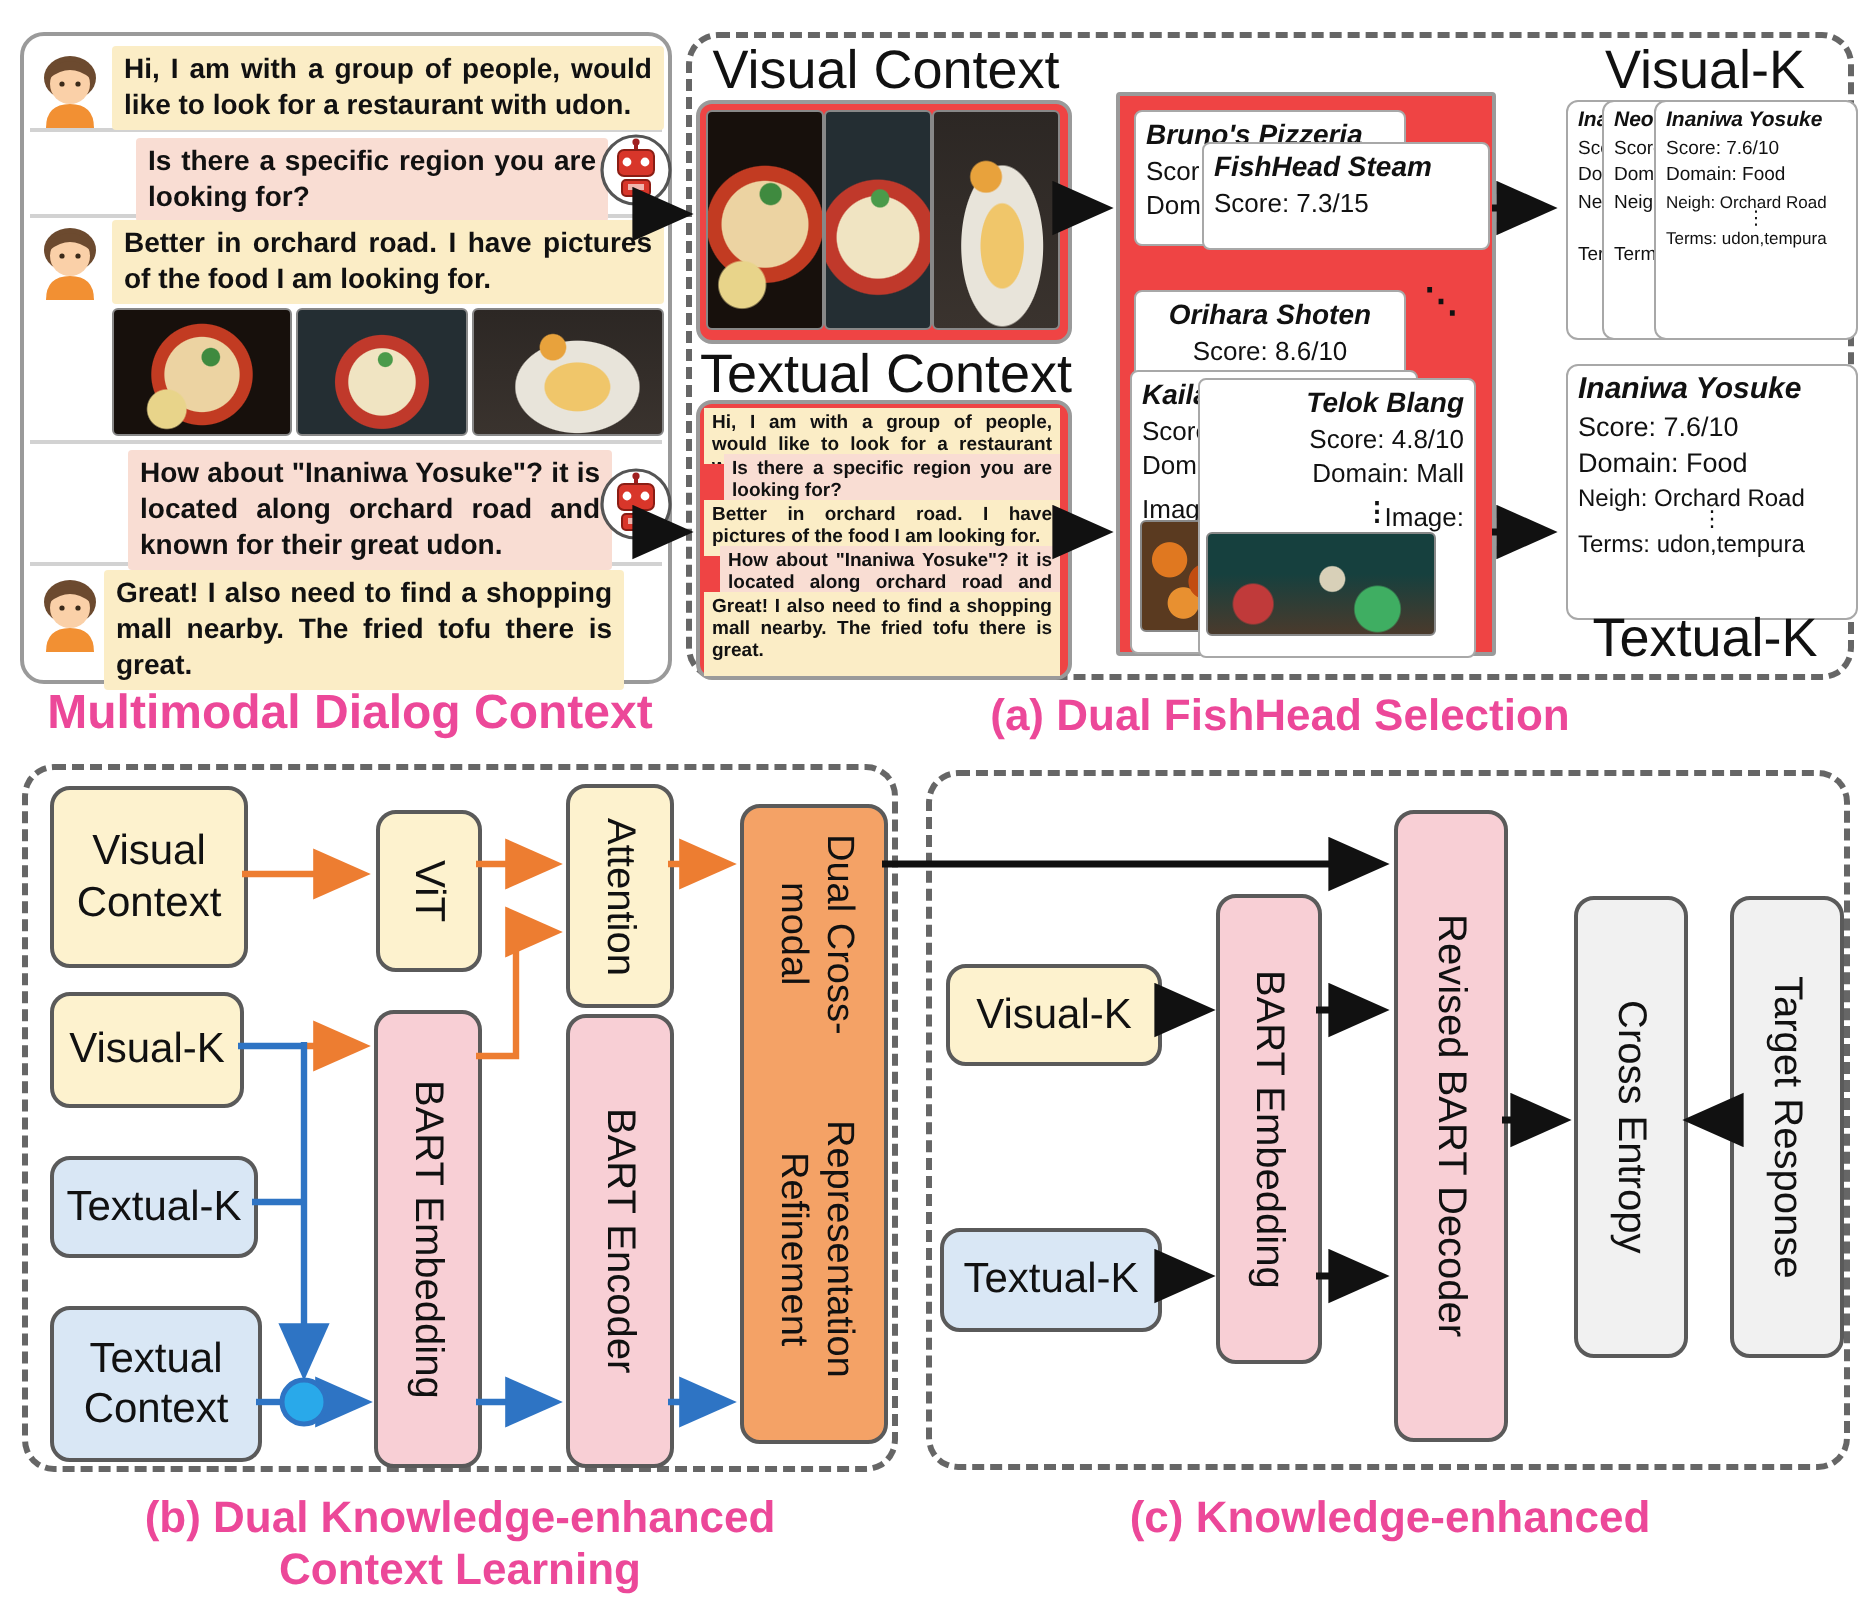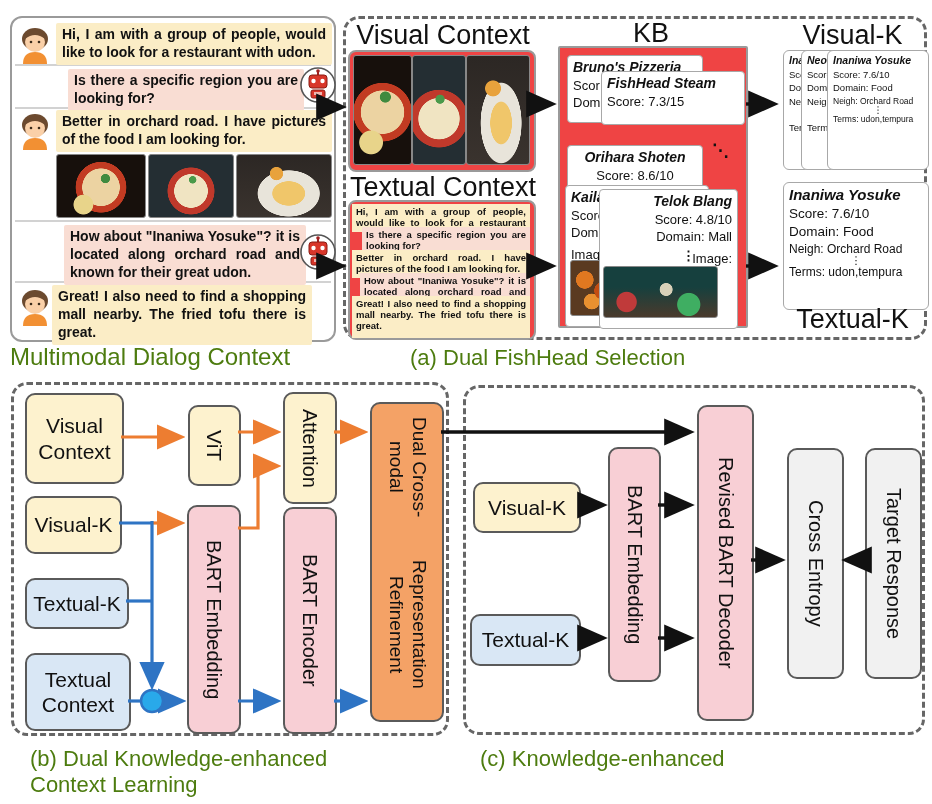--- a/index.html
+++ b/index.html
@@ -34,21 +34,21 @@
      radial-gradient(circle at 45% 75%, #e89030 0 16%, transparent 17%),
      #5a3a20;}
   .img-street{background:
      radial-gradient(circle at 20% 70%, #c03a3a 0 10%, transparent 11%),
      radial-gradient(circle at 75% 75%, #3fae62 0 12%, transparent 13%),
      radial-gradient(circle at 55% 45%, #d8d0b8 0 9%, transparent 10%),
      linear-gradient(#16403e 0 40%,#4a3a2c);}
   
   .dashed{position:absolute;border:3px dashed #666;border-radius:16px;}
   .big-title{position:absolute;font-size:27px;font-weight:400;text-align:center;color:#111;}
-  .caption{position:absolute;font-size:23px;font-weight:400;color:#4d7c0f;}
+  .caption{position:absolute;font-size:23px;font-weight:700;text-align:center;color:#ec4899;}
   .white-box{position:absolute;background:#ef4444;border:2px solid #9a9a9a;border-radius:8px;}
   .mini-bub{position:absolute;padding:2px 4px;font-size:9.5px;font-weight:600;line-height:1.18;
     text-align:justify;overflow:hidden;}
   .card{position:absolute;background:#fff;border:1.5px solid #a8a8a8;border-radius:4px;
     overflow:hidden;padding:3px 5px;}
   .kb-name{font-size:14px;font-weight:700;font-style:italic;white-space:nowrap;line-height:1.25;}
   .kb-line{font-size:13px;line-height:1.35;white-space:nowrap;}
   .vk-name{font-size:10.5px;font-weight:700;font-style:italic;white-space:nowrap;line-height:1.3;}
   .vk-line{font-size:9.5px;line-height:1.45;white-space:nowrap;}
   .dots{line-height:.6;}
@@ -146,21 +146,20 @@
 
   <div class="big-title" style="left:348px;top:172px;width:190px;">Textual Context</div>
   <div class="white-box" style="left:348px;top:200px;width:184px;height:136px;">
     <div class="mini-bub bub-y" style="left:2px;top:2px;width:170px;height:24px;">Hi, I am with a group of people, would like to look for a restaurant with udon.</div>
     <div class="mini-bub bub-p" style="left:12px;top:25px;width:160px;height:24px;">Is there a specific region you are looking for?</div>
     <div class="mini-bub bub-y" style="left:2px;top:48px;width:170px;height:24px;">Better in orchard road. I have pictures of the food I am looking for.</div>
     <div class="mini-bub bub-p" style="left:10px;top:71px;width:162px;height:24px;">How about "Inaniwa Yosuke"? it is located along orchard road and known for their great udon.</div>
     <div class="mini-bub bub-y" style="left:2px;top:94px;width:170px;height:38px;">Great! I also need to find a shopping mall nearby. The fried tofu there is great.</div>
   </div>
 
-  <div class="big-title" style="left:558px;top:18px;width:186px;">KB</div>
   <div class="white-box" style="left:558px;top:46px;width:186px;height:278px;border-radius:2px;">
     <div class="card" style="left:7px;top:7px;width:124px;height:60px;">
       <div class="kb-name">Bruno's Pizzeria</div>
       <div class="kb-line">Scor</div>
       <div class="kb-line">Dom</div>
     </div>
     <div class="card" style="left:41px;top:23px;width:132px;height:46px;">
       <div class="kb-name">FishHead Steam</div>
       <div class="kb-line">Score: 7.3/15</div>
     </div>

